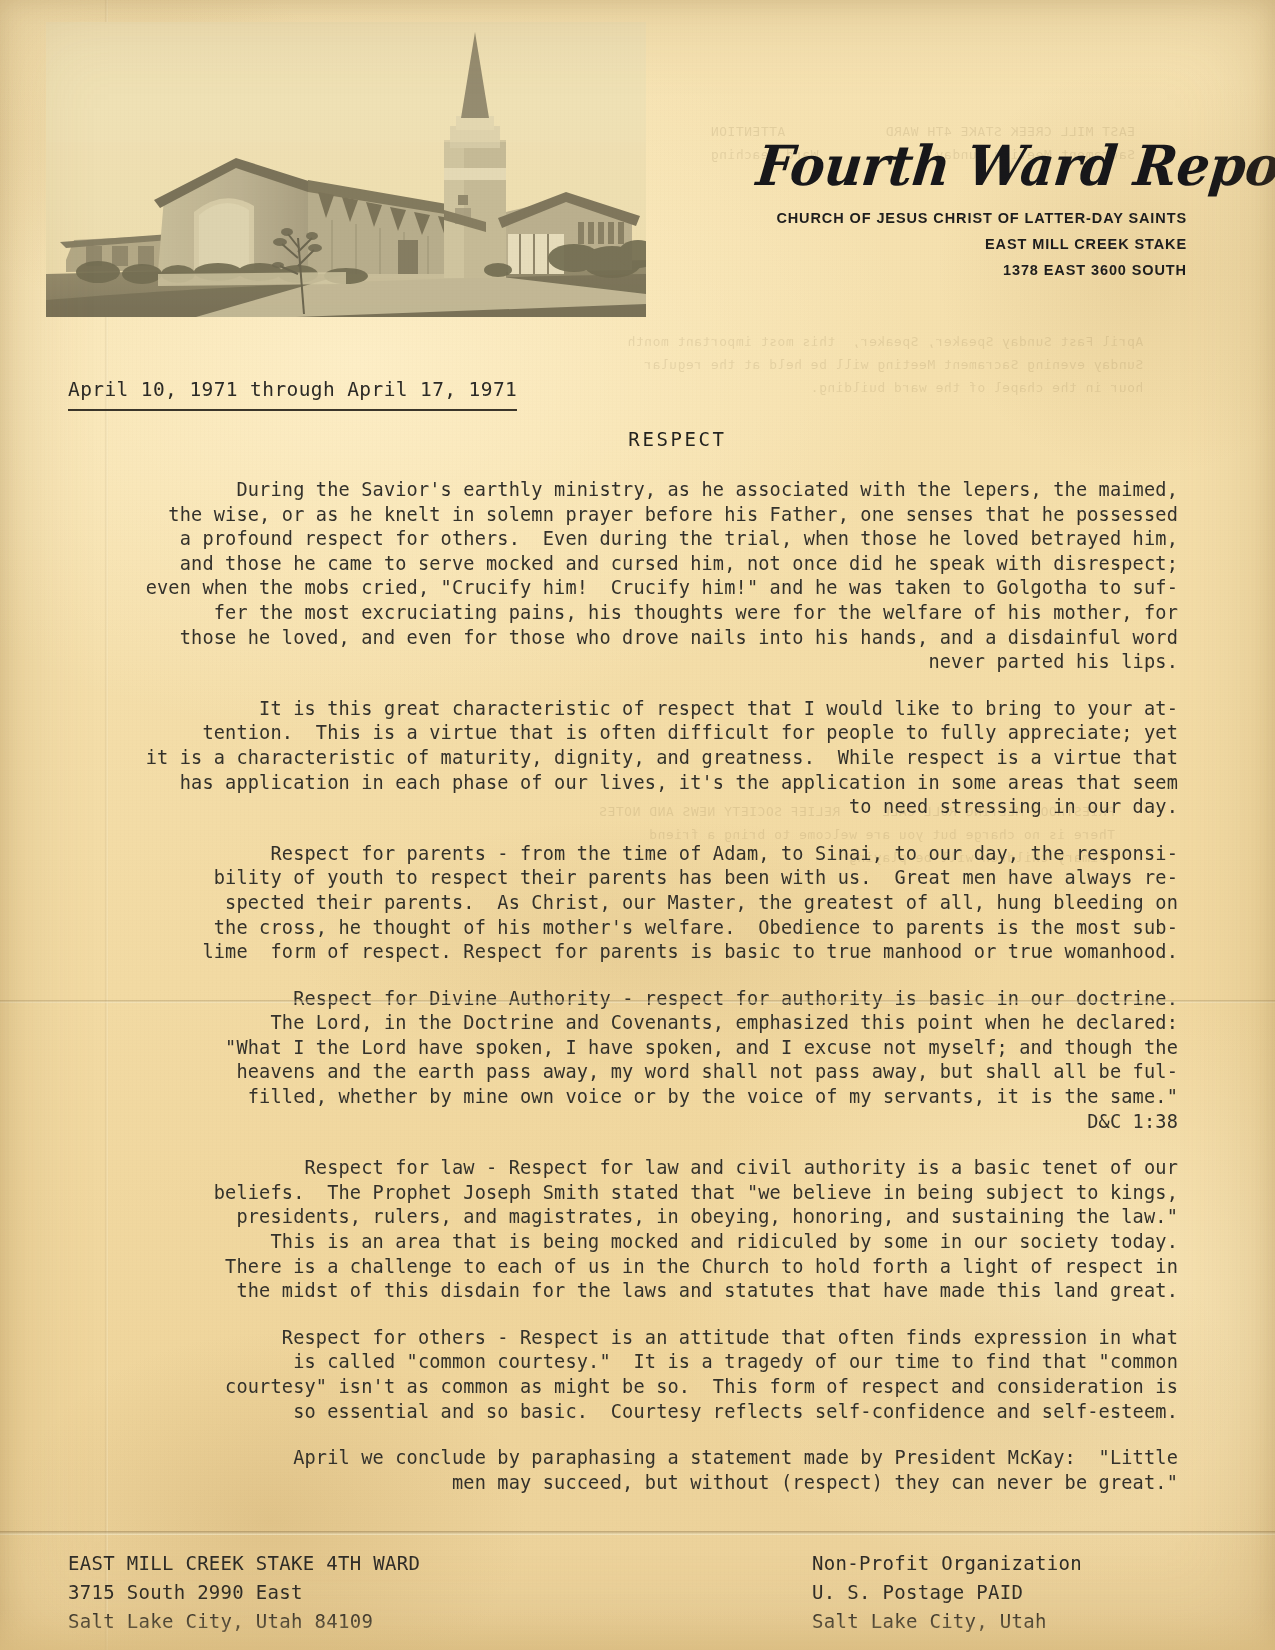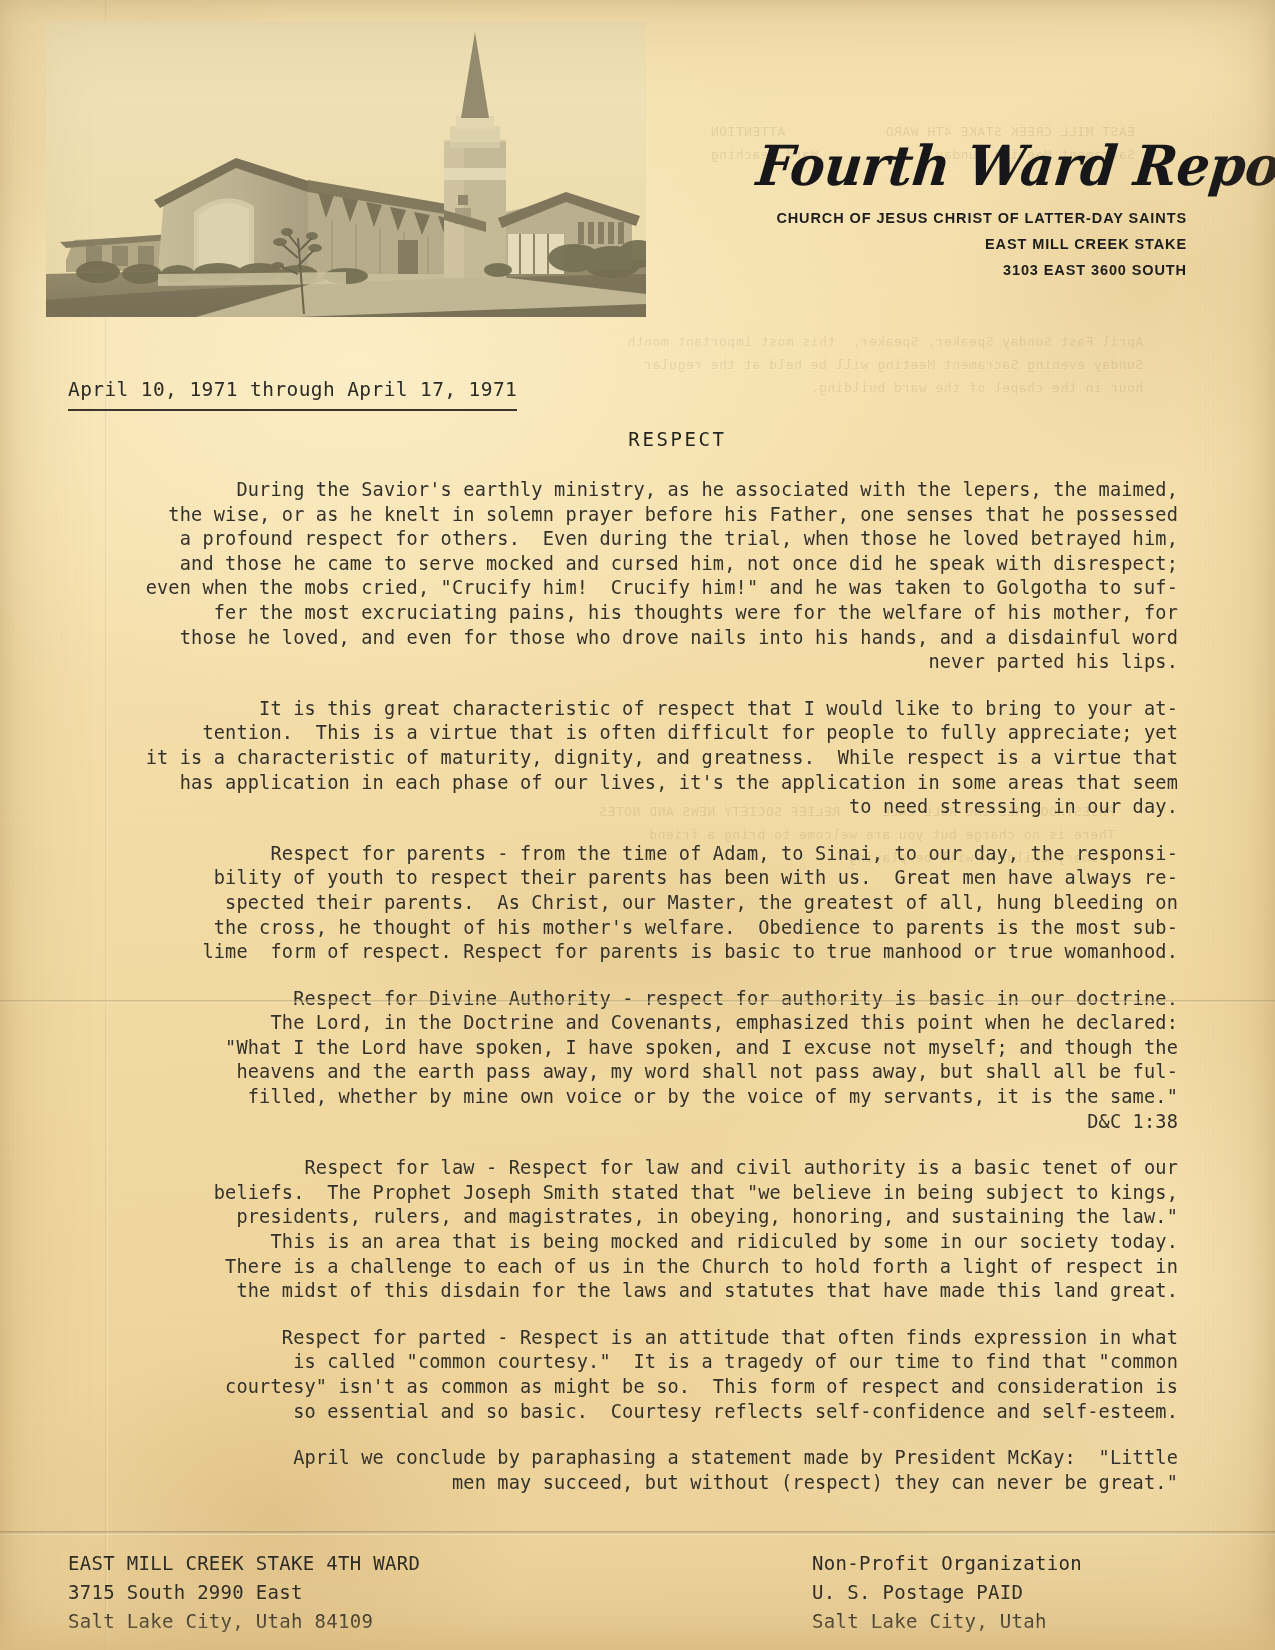--- a/index.html
+++ b/index.html
@@ -302,21 +302,21 @@
 
         <rect x="0" y="0" width="600" height="295" fill="#e8d6a4" opacity="0.30"></rect>
         <rect x="0" y="0" width="600" height="120" fill="#f2e3b6" opacity="0.35"></rect>
       </svg>
     </div>
 
     <div class="masthead">
       <div class="masthead-script">Fourth Ward Reporter</div>
       <div class="masthead-line l1">CHURCH OF JESUS CHRIST OF LATTER-DAY SAINTS</div>
       <div class="masthead-line l2">EAST MILL CREEK STAKE</div>
-      <div class="masthead-line l3">3103 EAST 3600 SOUTH</div>
+      <div class="masthead-line l3">1378 EAST 3600 SOUTH</div>
     </div>
   </div>
 
   <div class="typed">
     <div class="daterange">April 10, 1971 through April 17, 1971</div>
 
     <div class="doc-title">RESPECT</div>
 
     <div class="body-block" id="body-block"><div class="para">     During the Savior's earthly ministry, as he associated with the lepers, the maimed,
 the wise, or as he knelt in solemn prayer before his Father, one senses that he possessed
@@ -336,21 +336,21 @@
 lime  form of respect. Respect for parents is basic to true manhood or true womanhood.</div><div class="para">       <span class="u">Respect for Divine Authority</span> - respect for authority is basic in our doctrine.
 The Lord, in the Doctrine and Covenants, emphasized this point when he declared:
 "What I the Lord have spoken, I have spoken, and I excuse not myself; and though the
 heavens and the earth pass away, my word shall not pass away, but shall all be ful-
 filled, whether by mine own voice or by the voice of my servants, it is the same."
 D&amp;C 1:38</div><div class="para">       <span class="u">Respect for law</span> - Respect for law and civil authority is a basic tenet of our
 beliefs.  The Prophet Joseph Smith stated that "we believe in being subject to kings,
 presidents, rulers, and magistrates, in obeying, honoring, and sustaining the law."
 This is an area that is being mocked and ridiculed by some in our society today.
 There is a challenge to each of us in the Church to hold forth a light of respect in
-the midst of this disdain for the laws and statutes that have made this land great.</div><div class="para">       <span class="u">Respect for parted</span> - Respect is an attitude that often finds expression in what
+the midst of this disdain for the laws and statutes that have made this land great.</div><div class="para">       <span class="u">Respect for others</span> - Respect is an attitude that often finds expression in what
 is called "common courtesy."  It is a tragedy of our time to find that "common
 courtesy" isn't as common as might be so.  This form of respect and consideration is
 so essential and so basic.  Courtesy reflects self-confidence and self-esteem.</div><div class="para">      April we conclude by paraphasing a statement made by President McKay:  "Little
 men may succeed, but without (respect) they can never be great."</div></div>
   </div>
 
   <div class="crease c2"></div>
   <div class="crease c1"></div>
 
   <div class="footer">

